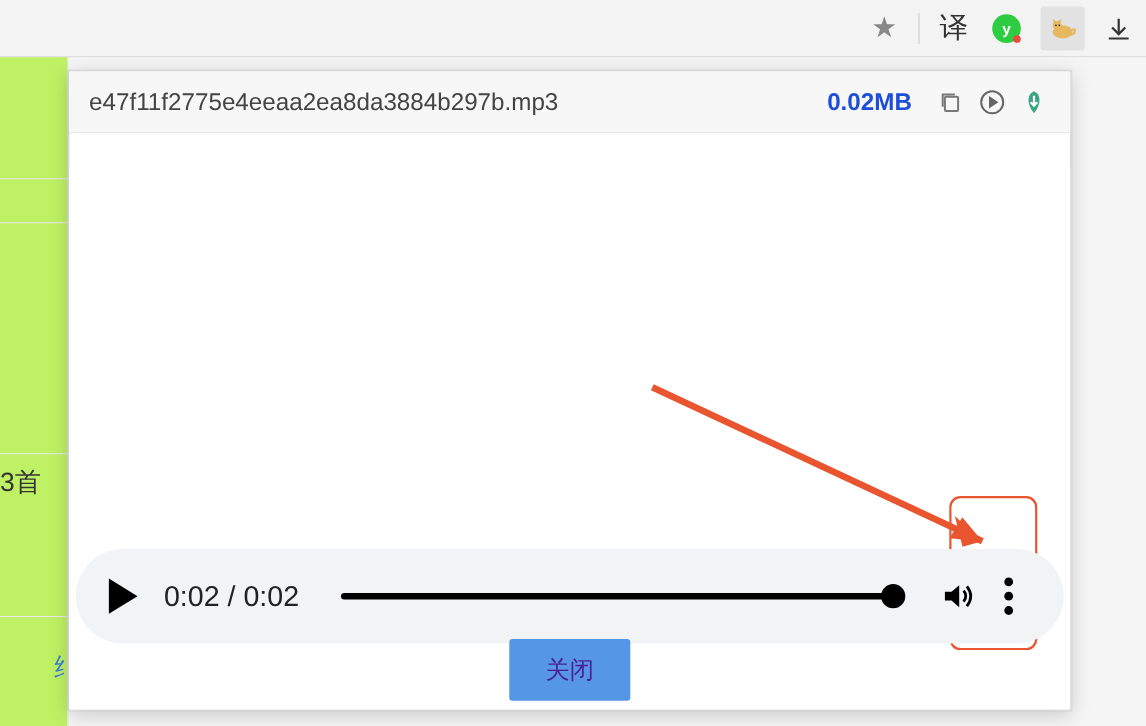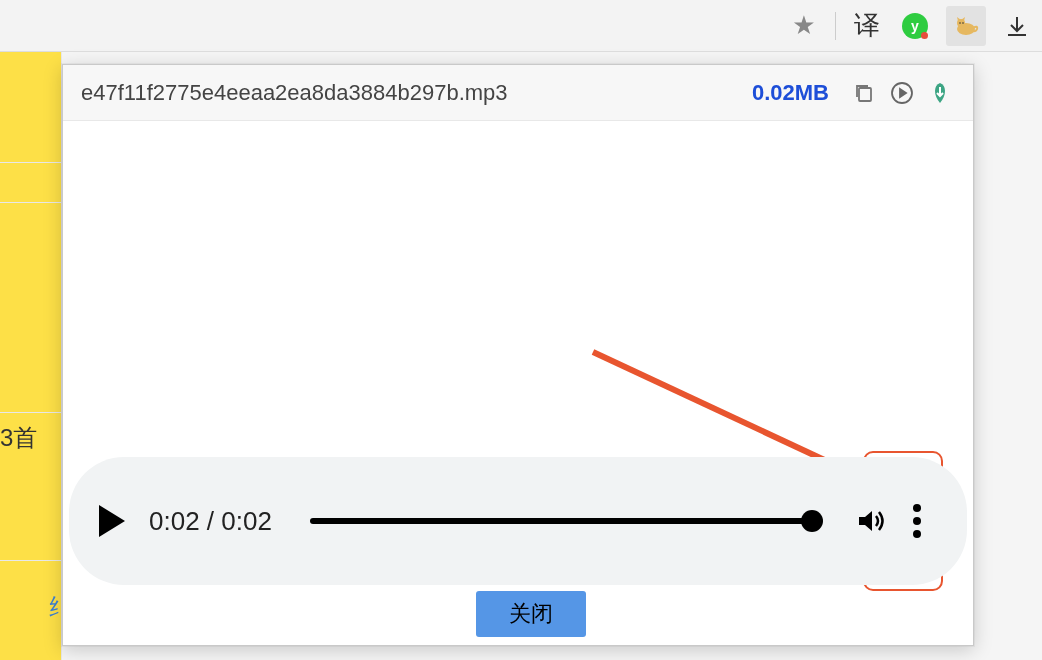--- a/index.html
+++ b/index.html
@@ -71,21 +71,21 @@
     .download-arrow {
       font-size: 26px;
       color: #333;
     }
     .page-background {
       position: absolute;
       left: 0;
       top: 52px;
       bottom: 0;
       width: 62px;
-      background: #fde047;
+      background: #bef264;
       border-right: 1px solid #e8e8e8;
       text-align: right;
     }
     .bg-row-1 { position:absolute; left:0; right:0; top:110px; height:1px; background:#e8e8e8; }
     .bg-row-2 { position:absolute; left:0; right:0; top:150px; height:1px; background:#e8e8e8; }
     .bg-row-3 { position:absolute; left:0; right:0; top:360px; height:1px; background:#e8e8e8; }
     .bg-row-4 { position:absolute; left:0; right:0; top:508px; height:1px; background:#e8e8e8; }
     .bg-text-1 { position:absolute; left:0; top:370px; font-size:24px; color:#333; }
     .bg-text-2 { position:absolute; left:48px; top:540px; font-size:22px; color:#3b7fd4; }
     .popup {
@@ -149,21 +149,21 @@
       height: 140px;
       border: 2px solid #e8552f;
       border-radius: 10px;
       pointer-events: none;
     }
     .audio-player {
       position: absolute;
       left: 6px;
       right: 6px;
       bottom: 60px;
-      height: 128px;
+      height: 86px;
       background: #f1f3f4;
       border-radius: 55px;
       display: flex;
       align-items: center;
       padding: 0 38px 0 30px;
       gap: 18px;
     }
     .play-triangle {
       width: 0; height: 0;
       border-top: 16px solid transparent;
@@ -210,28 +210,27 @@
       width: 8px; height: 8px;
       background: #000;
       border-radius: 50%;
     }
     .close-btn {
       position: absolute;
       left: 50%;
       transform: translateX(-50%);
       bottom: 8px;
       width: 110px;
-      height: 46px;
+      height: 56px;
       background: #5596e6;
-      color: #000000;
+      color: #4c1d95;
       font-size: 22px;
       border: none;
       border-radius: 3px;
       cursor: pointer;
-      margin-left: 13px;
     }
   </style>
 </head>
 <body>
 
 <div class="browser-bar">
   <div class="browser-icon star-icon">★</div>
   <div class="divider-v"></div>
   <div class="browser-icon translate-char">译</div>
   <div class="browser-icon">

